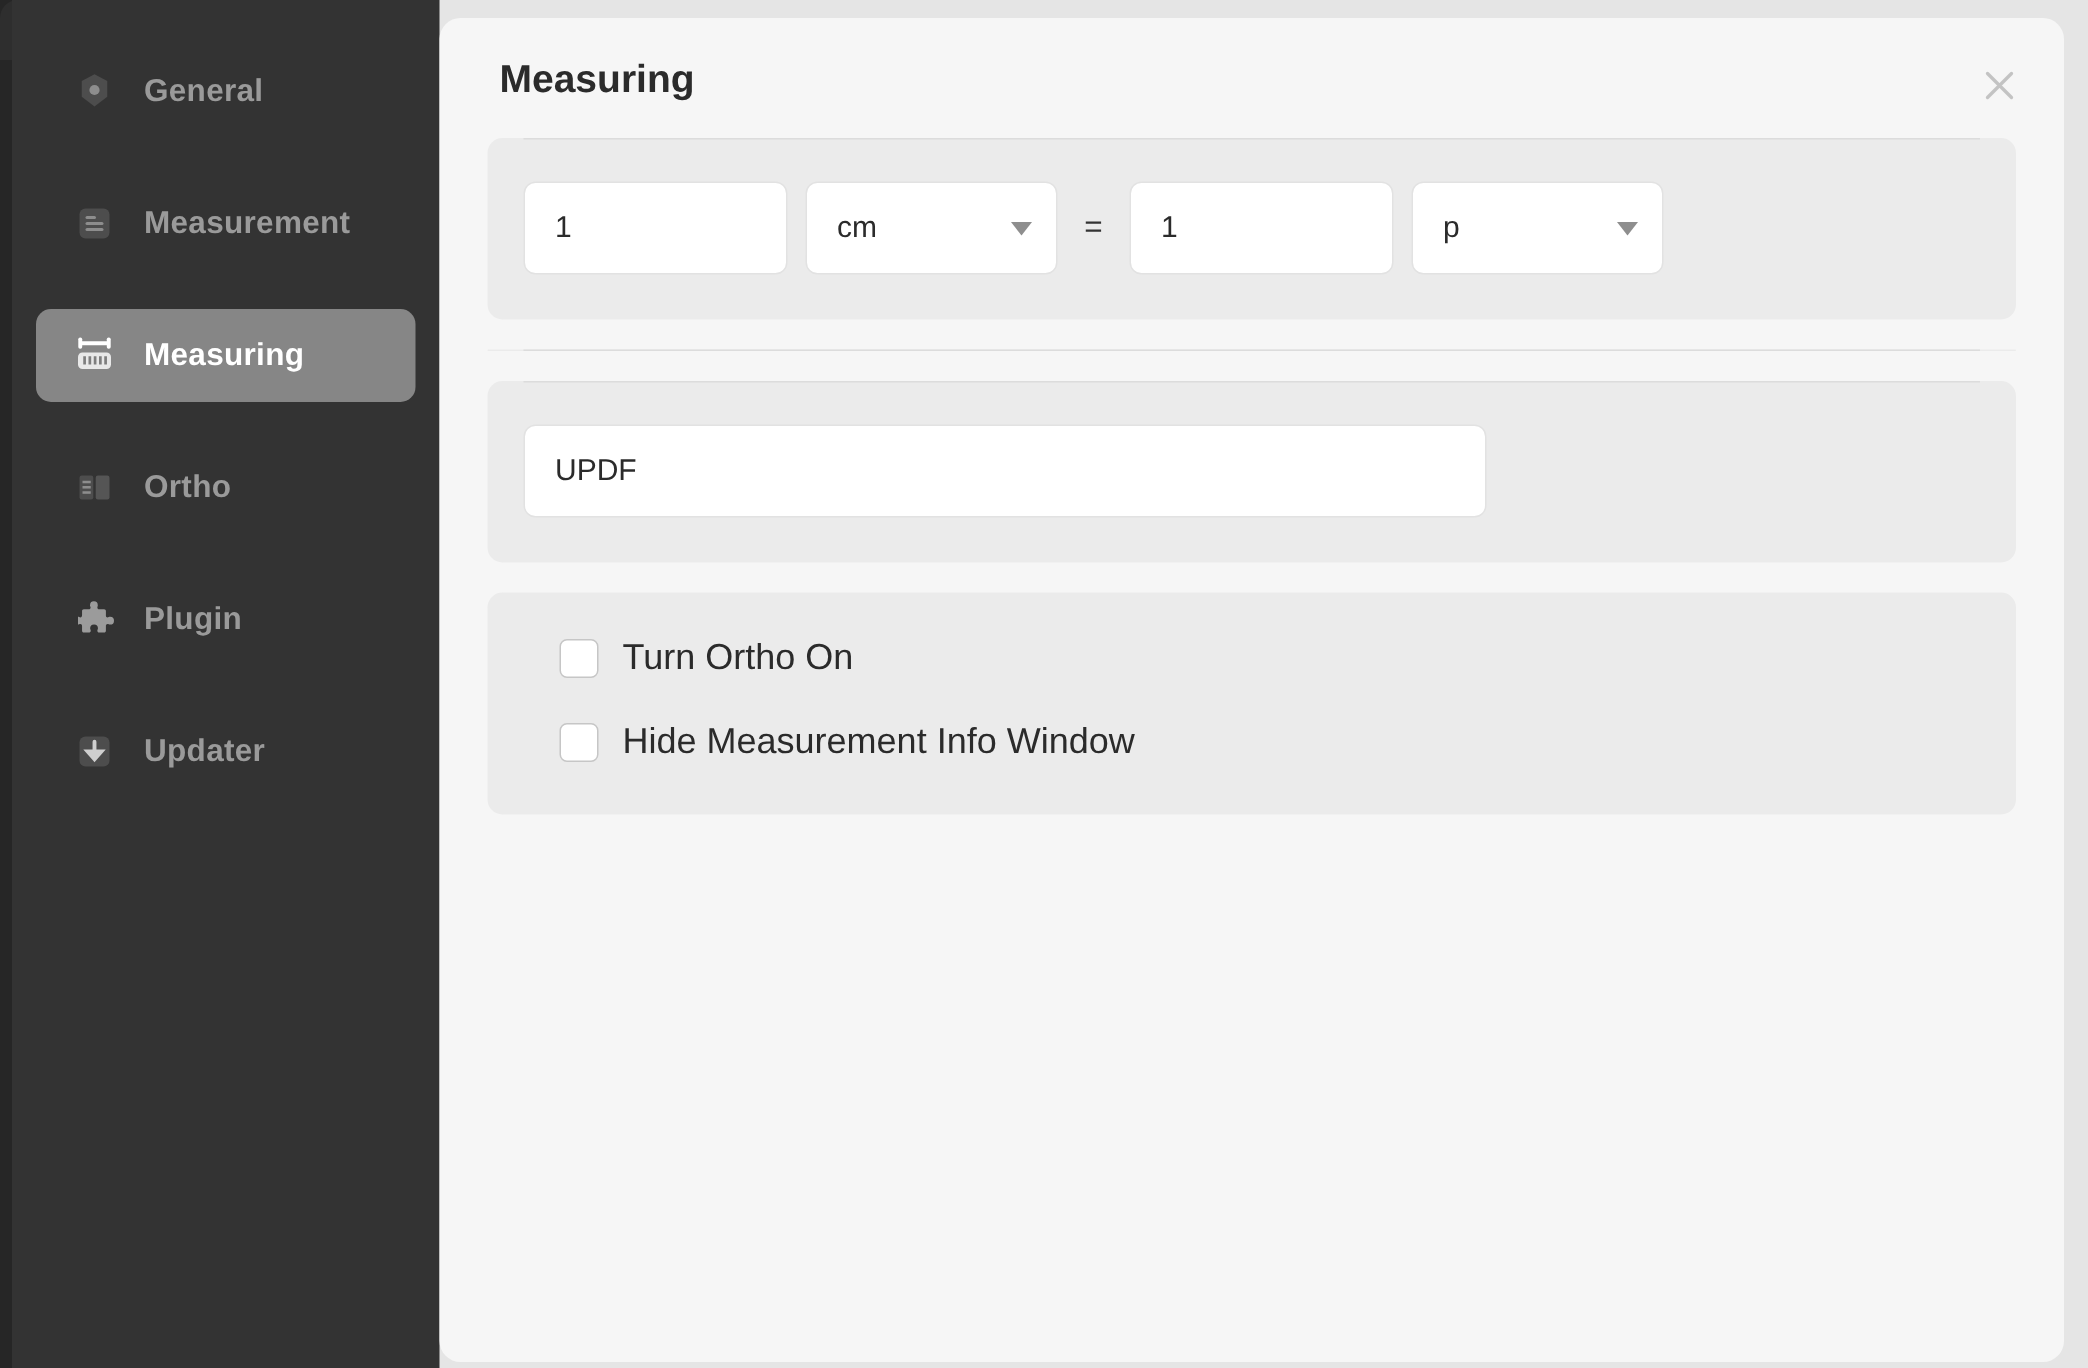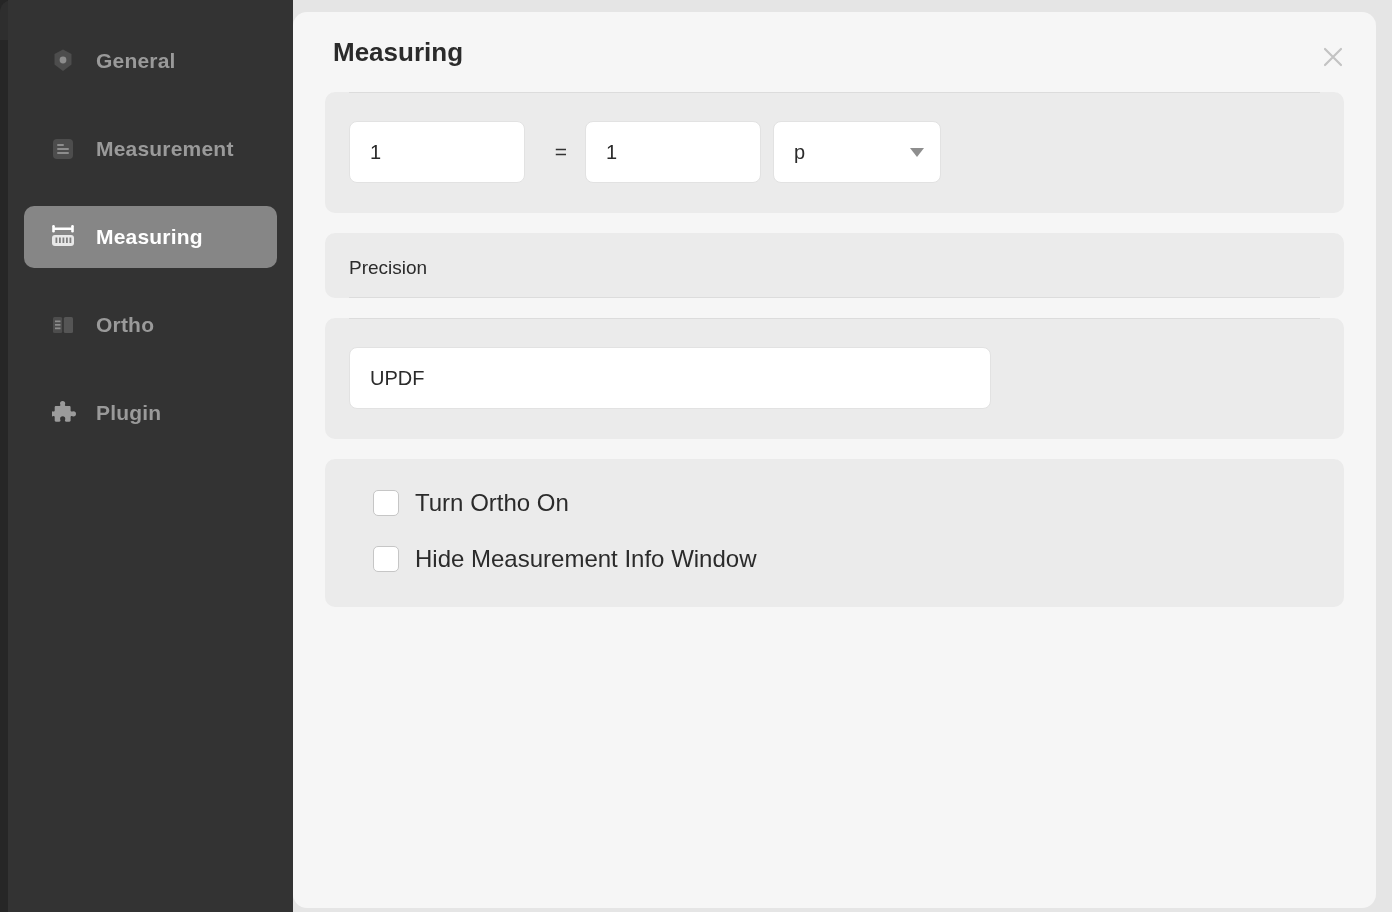--- a/index.html
+++ b/index.html
@@ -277,20 +277,29 @@
 
     <div class="nav-item">
       <span class="nav-icon">
         <svg width="28" height="28" viewBox="0 0 28 28">
           <path d="M11 4.5a2.6 2.6 0 015.2 0c0 .7-.3 1.1-.3 1.6 0 .6.5 1 1.1 1h3.4c.7 0 1.2.5 1.2 1.2v3.2c0 .7.5 1.1 1.1 1.1.5 0 1-.4 1.7-.4a2.6 2.6 0 010 5.2c-.7 0-1.2-.4-1.7-.4-.6 0-1.1.5-1.1 1.1v3.4c0 .7-.5 1.2-1.2 1.2h-3.3c-.7 0-1.2-.5-1.2-1.2 0-.6.4-1 .4-1.6a2.6 2.6 0 00-5.2 0c0 .6.4 1 .4 1.6 0 .7-.5 1.2-1.2 1.2H6.9c-.7 0-1.2-.5-1.2-1.2v-3.3c0-.7-.5-1.2-1.1-1.2-.6 0-1 .4-1.6.4v-5.2c.6 0 1 .4 1.6.4.6 0 1.1-.5 1.1-1.2V8.3c0-.7.5-1.2 1.2-1.2h3.4c.6 0 1.1-.4 1.1-1 0-.5-.4-.9-.4-1.6z" fill="#9b9b9b"></path>
         </svg>
       </span>
       <span class="nav-label">Plugin</span>
     </div>
 
+    <div class="nav-item">
+      <span class="nav-icon">
+        <svg width="28" height="28" viewBox="0 0 28 28">
+          <rect x="4" y="4" width="20" height="20" rx="4" fill="#4d4d4d"></rect>
+          <path d="M14 7.5 v8.3 M14 19.2 l-4.6-5.2 h9.2 z" stroke="#cfcfcf" stroke-width="2.6" fill="#cfcfcf" stroke-linecap="round"></path>
+        </svg>
+      </span>
+      <span class="nav-label">Updater</span>
+    </div>
 
   </nav>
 
   <section class="dialog">
 
     <header class="dialog-header">
       <h1 class="dialog-title">Measuring</h1>
       <div class="close-button">
         <svg width="26" height="26" viewBox="0 0 26 26">
           <path d="M5 5 L21 21 M21 5 L5 21" stroke="#c3c3c3" stroke-width="2.2" stroke-linecap="round"></path>
@@ -300,34 +309,37 @@
 
     <div class="dialog-body">
 
       <div class="panel">
         <div class="panel-divider"></div>
         <div class="panel-content">
           <div class="text-input w-value">
             <span>1</span>
           </div>
           <div class="gap-10"></div>
+          <div class="select w-unit">
+            <span>cm</span>
+            <span class="caret"></span>
+          </div>
           <div class="equals">=</div>
           <div class="text-input w-value">
             <span>1</span>
           </div>
           <div class="gap-10"></div>
           <div class="select w-unit">
             <span>p</span>
             <span class="caret"></span>
           </div>
         </div>
       </div>
 
       <div class="panel">
-        <div class="panel-title">Precision</div>
         <div class="panel-divider"></div>
       </div>
 
       <div class="panel">
         <div class="panel-divider"></div>
         <div class="panel-content">
           <div class="text-input w-wide">
             <span>UPDF</span>
           </div>
         </div>

